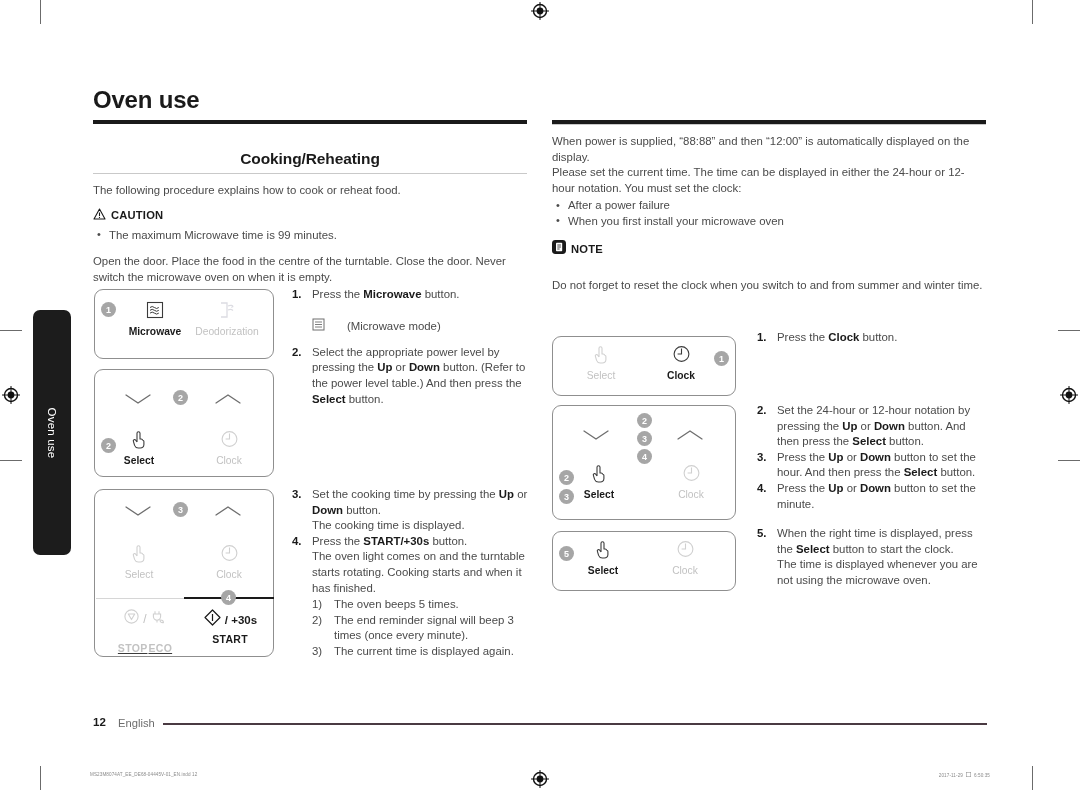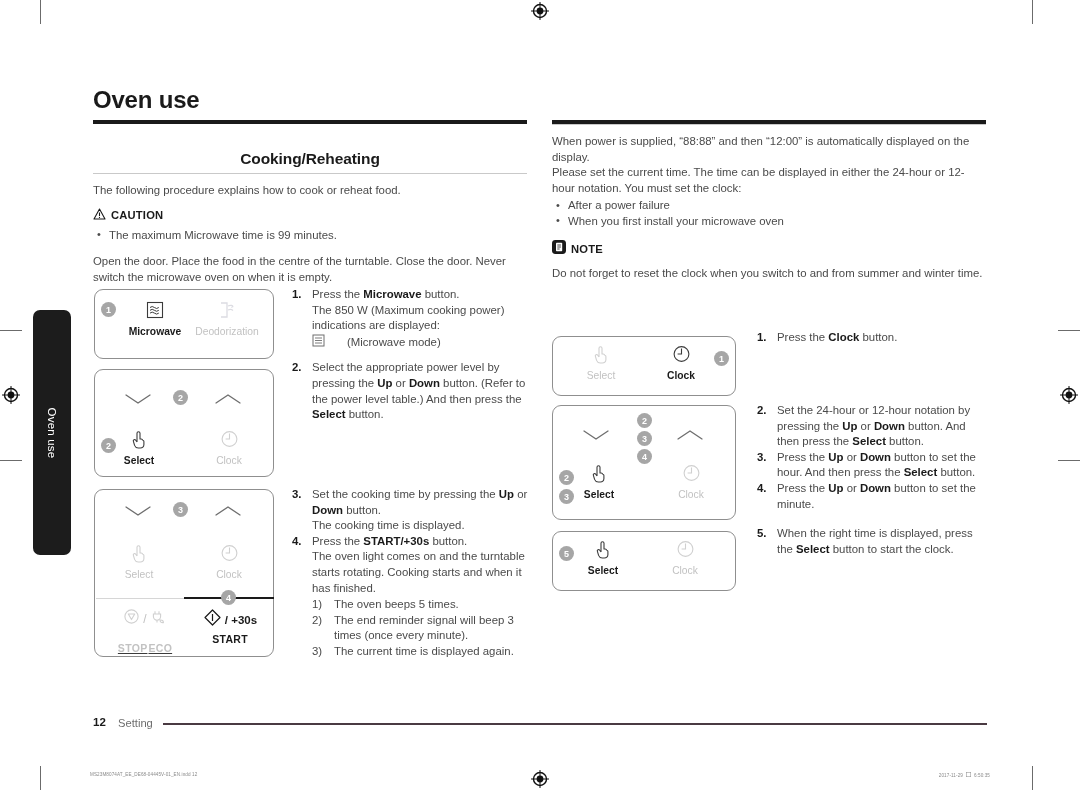--- a/index.html
+++ b/index.html
@@ -336,21 +336,21 @@
       </span>
       <span class="start-label" style="margin-top:2px;">START</span>
     </div>
   </div>
 
   <ol class="steps" style="position:absolute; left:292px; top:287px; width:240px;">
     <li style="margin-bottom:9px;">
       <span class="step-num">1.</span>
       <span class="step-body">
         <span>Press the <b>Microwave</b> button.</span><br>
-        <span>The 850 W (Maximum cooking power) indications are displayed:</span><br>
+        <br>
         <span style="display:inline-flex; align-items:center; gap:22px;">
           <span>
             <svg width="13" height="13" viewBox="0 0 13 13">
               <rect x="1" y="1" width="11" height="11" fill="none" stroke="#6e6e6e" stroke-width="1"></rect>
               <line x1="3" y1="4" x2="10" y2="4" stroke="#6e6e6e" stroke-width=".9"></line>
               <line x1="3" y1="6.5" x2="10" y2="6.5" stroke="#6e6e6e" stroke-width=".9"></line>
               <line x1="3" y1="9" x2="10" y2="9" stroke="#6e6e6e" stroke-width=".9"></line>
             </svg>
           </span>
           <span>(Microwave mode)</span>
@@ -413,21 +413,21 @@
         <svg width="14" height="14" viewBox="0 0 14 14">
           <rect x="0" y="0" width="14" height="14" rx="3.4" fill="#1a1a1a"></rect>
           <rect x="4" y="2.7" width="6.2" height="8.6" rx=".7" fill="#ffffff"></rect>
           <line x1="5.3" y1="5" x2="8.9" y2="5" stroke="#1a1a1a" stroke-width=".8"></line>
           <line x1="5.3" y1="7" x2="8.9" y2="7" stroke="#1a1a1a" stroke-width=".8"></line>
           <line x1="5.3" y1="9" x2="7.6" y2="9" stroke="#1a1a1a" stroke-width=".8"></line>
         </svg>
       </span>
       <span class="callout-text">NOTE</span>
     </div>
-    <p class="body" style="margin-top:8px;">Do not forget to reset the clock when you switch to and from summer and winter time.</p>
+    <p class="body" style="margin-top:20px;">Do not forget to reset the clock when you switch to and from summer and winter time.</p>
   </div>
 
   <div class="panel" style="left:552px; top:336px; width:184px; height:60px;">
     <div class="badge" style="left:161px; top:14px;">1</div>
     <div class="key key-off" style="left:26px; top:6px; width:44px;">
       <span>
         <svg width="19" height="21" viewBox="0 0 19 21">
           <path d="M7 14 V5.2 a1.5 1.5 0 0 1 3 0 V11 h1.2 a1.3 1.3 0 0 1 1.3 1.3 M12.5 12.3 a1.3 1.3 0 0 1 1.4 1.2 v3.2 a3.6 3.6 0 0 1 -3.6 3.3 h-2.1 a4 4 0 0 1 -3.6 -2.6 L3.4 13.4 a1.3 1.3 0 0 1 2.3 -1.2 L7 14" fill="none" stroke="#d0d0d0" stroke-width="1.1" stroke-linejoin="round"></path>
         </svg>
       </span>
@@ -530,26 +530,27 @@
         <span>Press the <b>Up</b> or <b>Down</b> button to set the minute.</span>
       </span>
     </li>
   </ol>
 
   <ol class="steps" style="position:absolute; left:757px; top:526px; width:232px;">
     <li>
       <span class="step-num">5.</span>
       <span class="step-body">
         <span>When the right time is displayed, press the <b>Select</b> button to start the clock.</span><br>
+        <span>The time is displayed whenever you are not using the microwave oven.</span>
       </span>
     </li>
   </ol>
 
   <div class="footer-pageno">12</div>
-  <div class="footer-lang">Setting</div>
+  <div class="footer-lang">English</div>
   <div class="footer-rule"></div>
 
   <div class="imprint-left">MS23M8074AT_EE_DE68-04445V-01_EN.indd   12</div>
   <div class="imprint-right">
     <span>2017-11-29</span>
     <span>
       <svg width="5" height="5" viewBox="0 0 10 10">
         <rect x="0.5" y="0.5" width="9" height="9" fill="none" stroke="#8a8a8a" stroke-width="1"></rect>
       </svg>
     </span>

